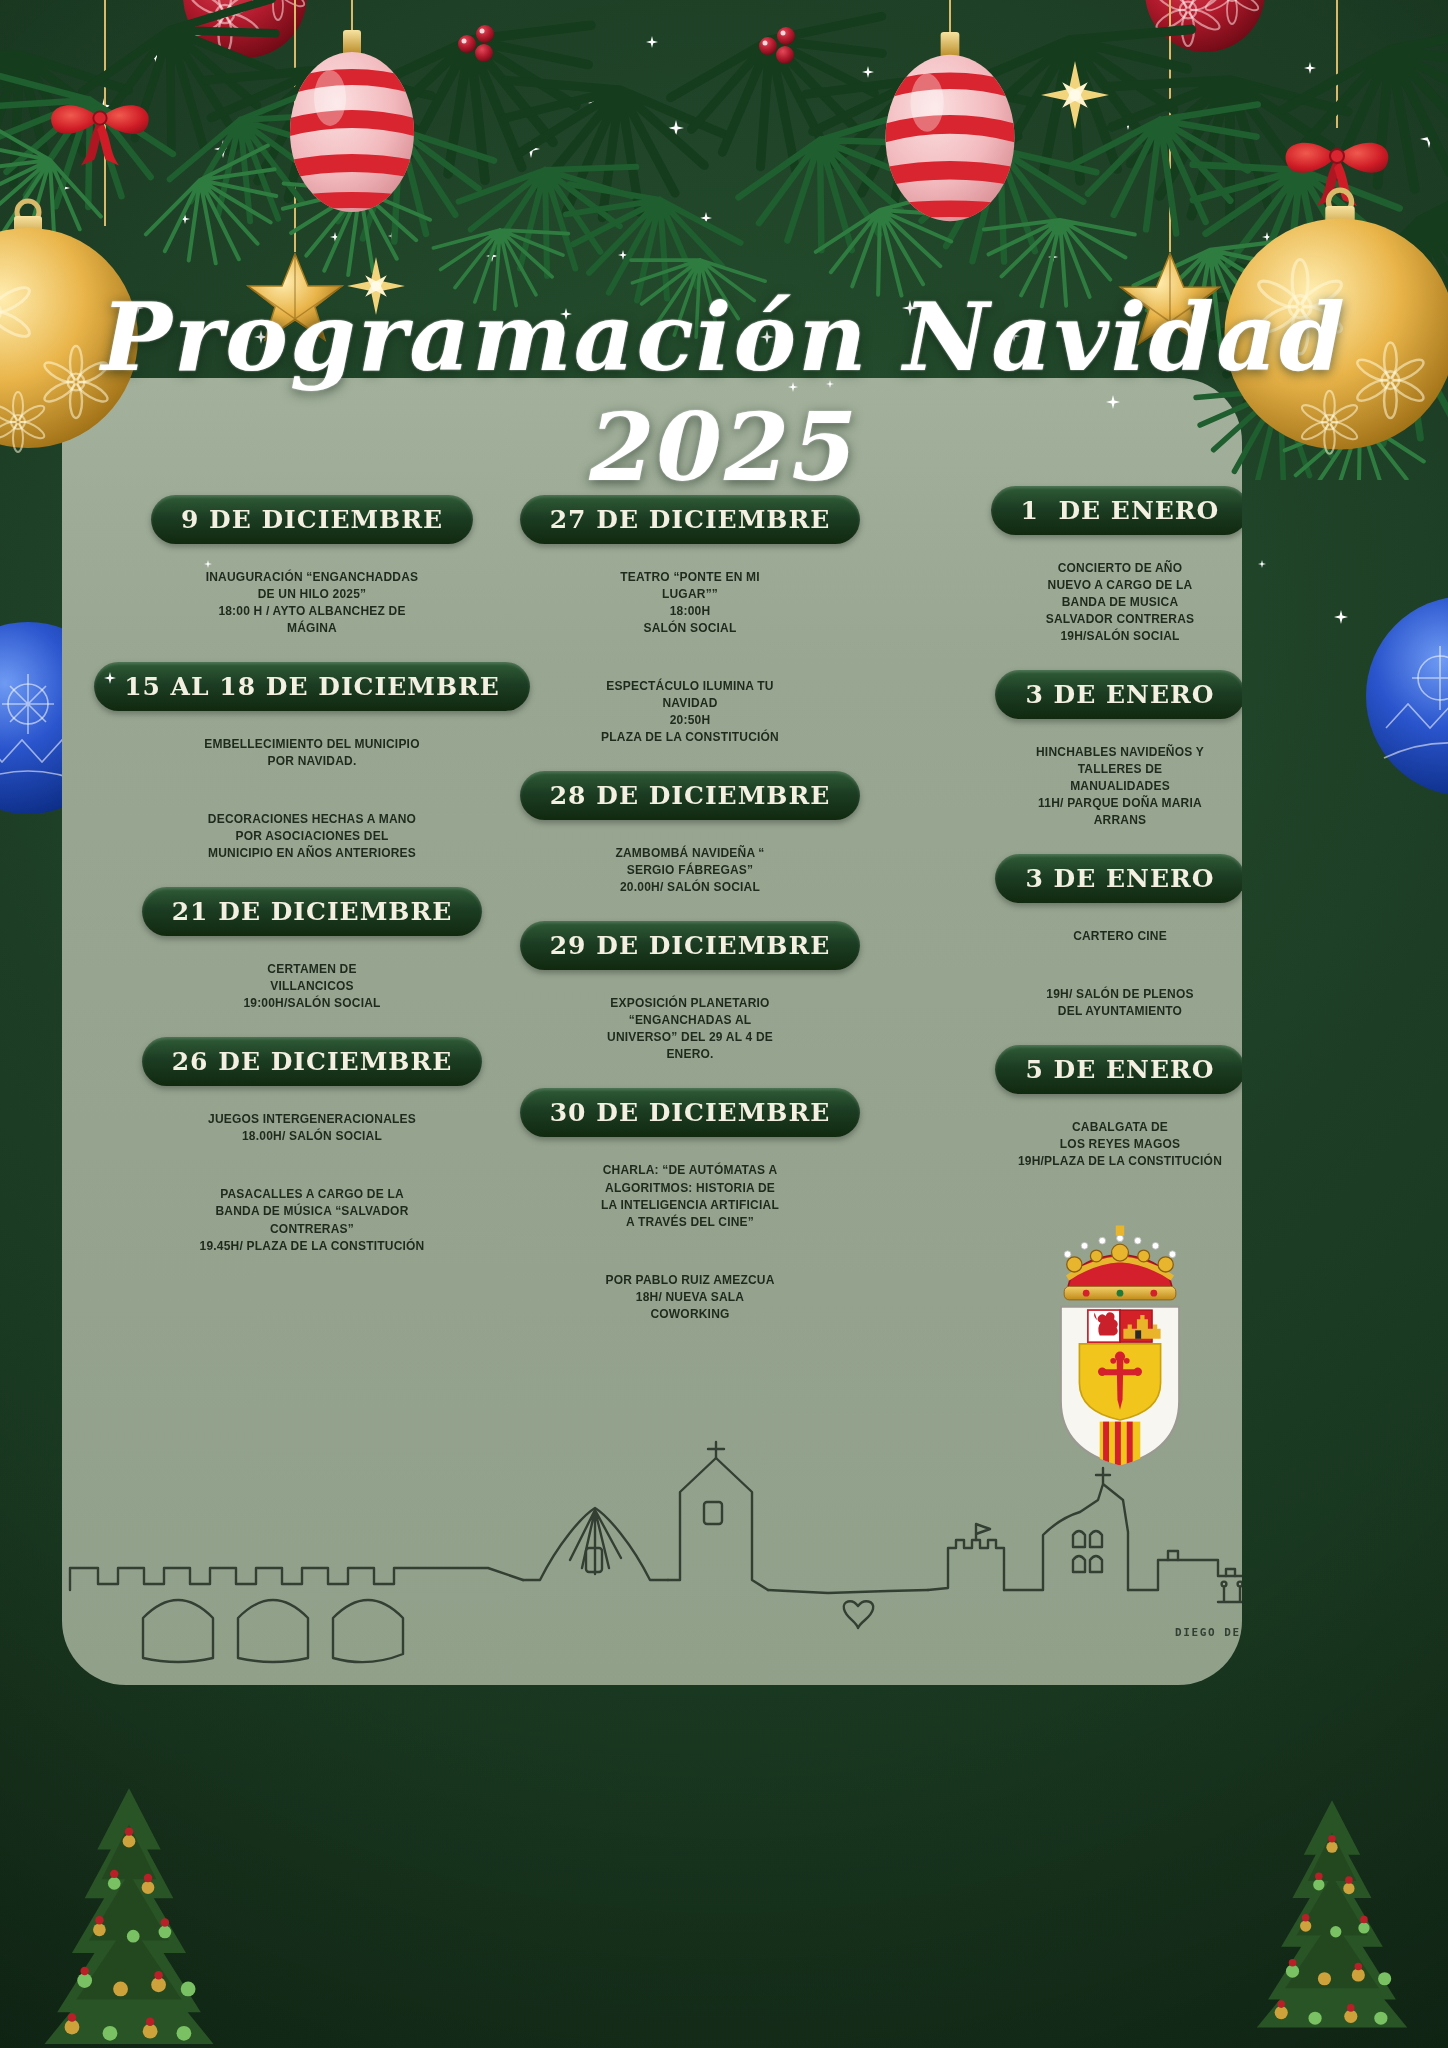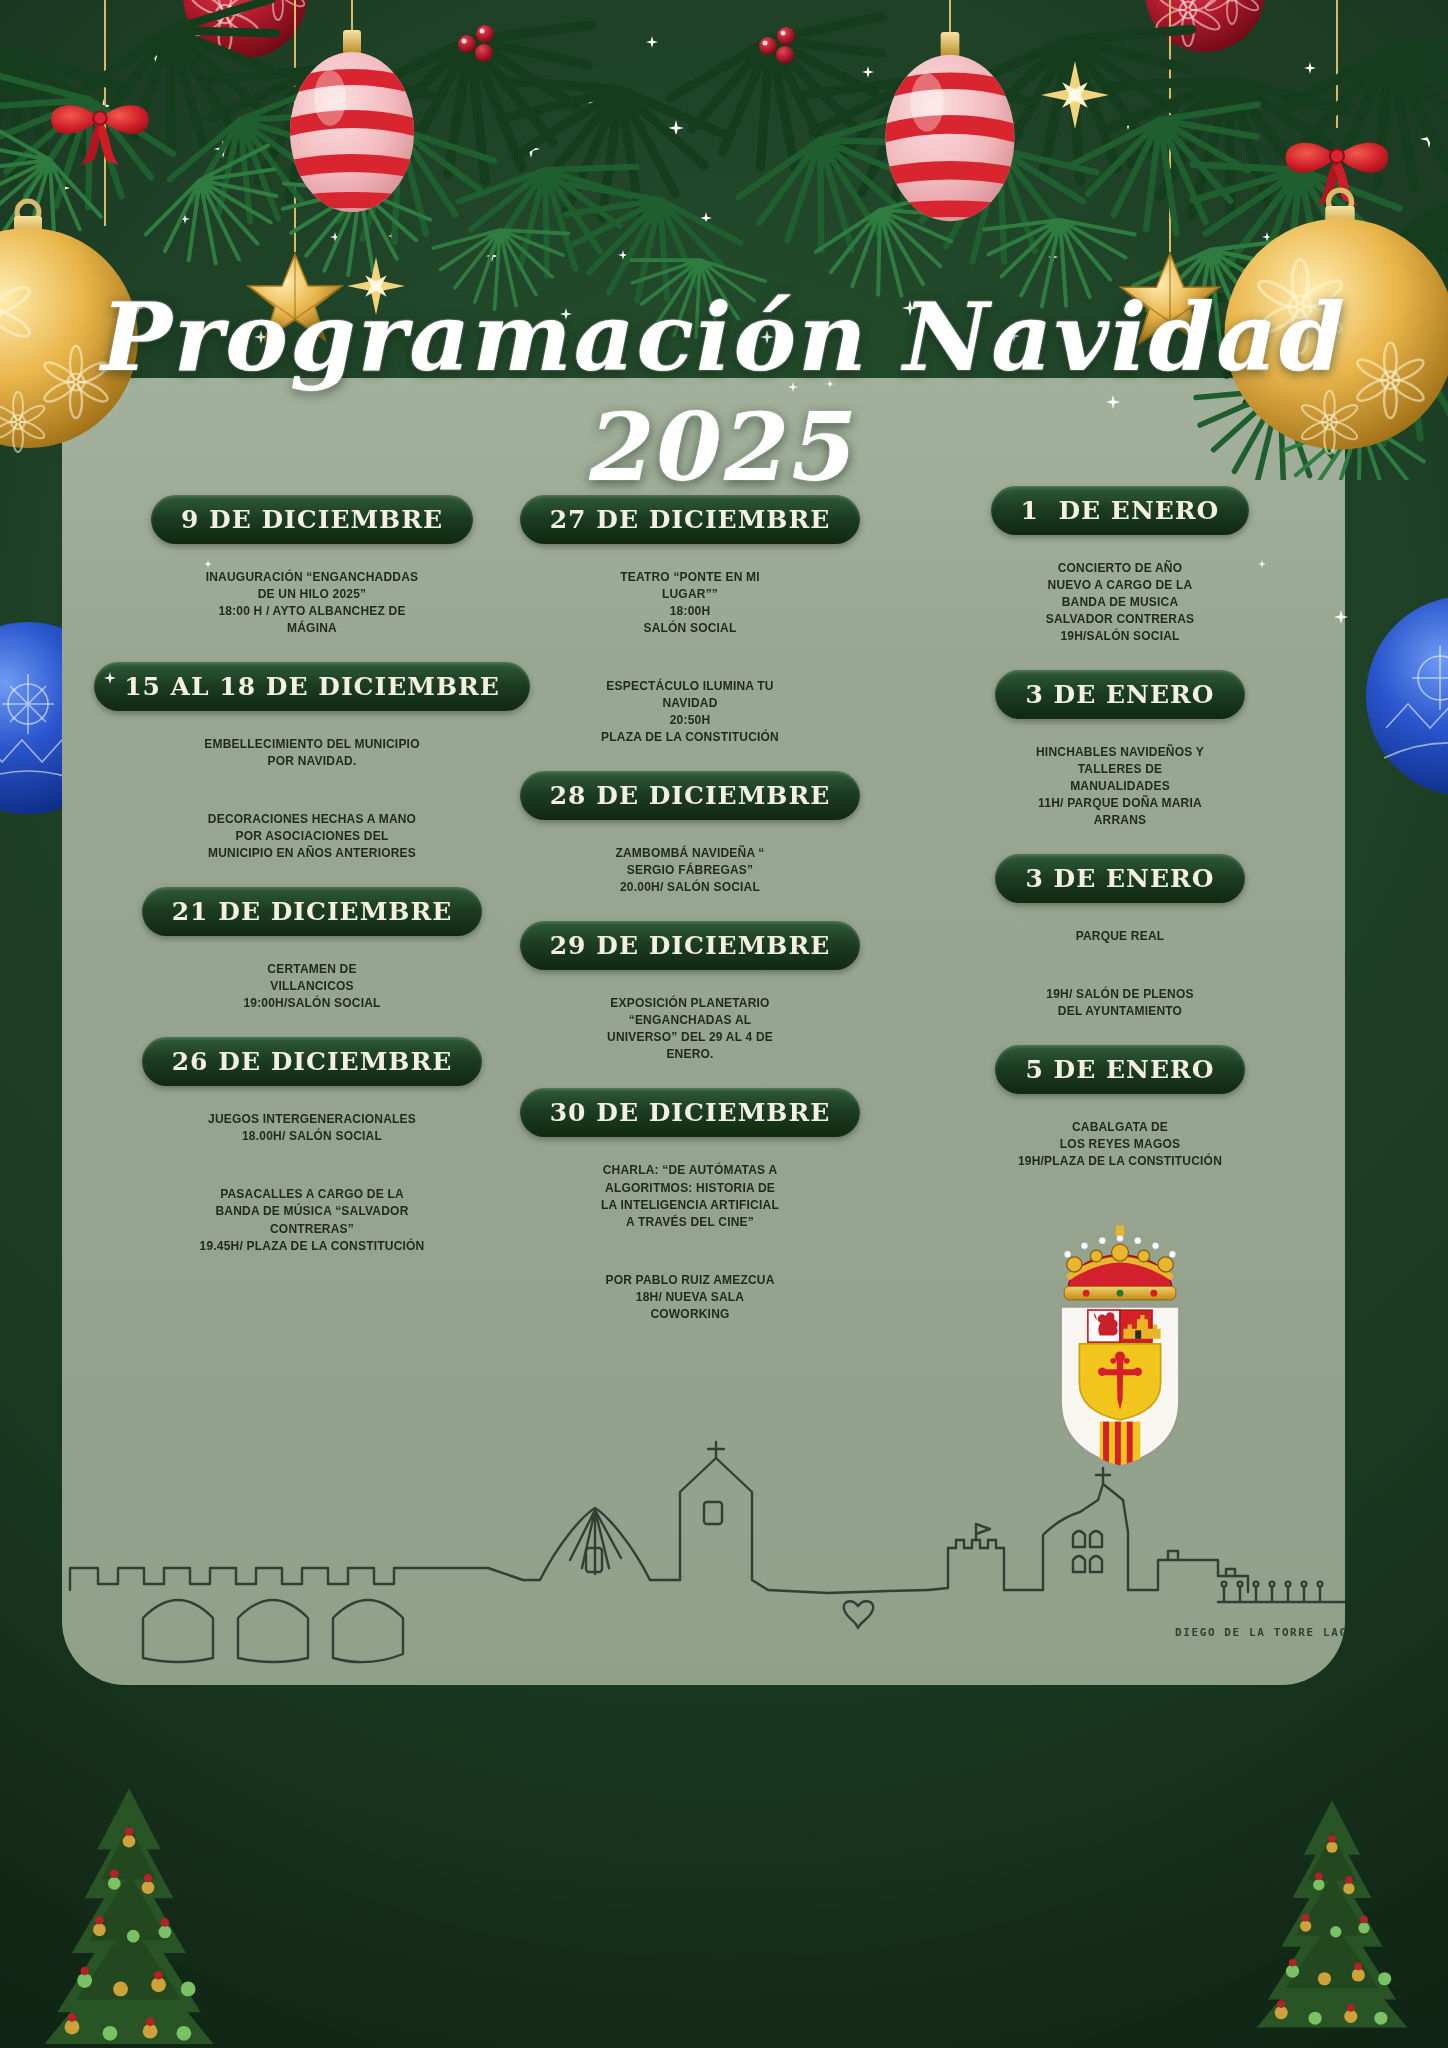--- a/index.html
+++ b/index.html
@@ -2,21 +2,21 @@
 <html><head>
 <meta charset="utf-8">
 <style>
   html,body{margin:0;padding:0;background:#0e2414;}
   .poster{position:relative;width:1448px;height:2048px;overflow:hidden;
     font-family:"Liberation Sans",sans-serif;
     background:radial-gradient(ellipse 120% 80% at 50% 30%, #26512f 0%, #1d3e25 45%, #142e19 100%);}
   .vignette{position:absolute;inset:0;z-index:1;pointer-events:none;
     background:radial-gradient(ellipse 115% 85% at 50% 38%, rgba(0,0,0,0) 55%, rgba(0,0,0,.38) 100%);}
   
-  .panel{position:absolute;left:62px;top:378px;width:1283px;height:1307px;z-index:2;
+  .panel{position:absolute;left:62px;top:378px;width:1180px;height:1307px;z-index:2;
     border-radius:64px;overflow:hidden;
     background:linear-gradient(180deg,#a3b19c 0%,#99a792 22%,#95a38e 70%,#90a089 100%);}
   .title{position:absolute;left:0;right:0;top:282px;z-index:6;text-align:center;
     font-family:"DejaVu Serif",serif;font-style:italic;font-weight:bold;font-size:94px;
     color:#ffffff;letter-spacing:2px;
     text-shadow:0 3px 12px rgba(15,35,20,.6),0 0 2px rgba(255,255,255,.9);}
   .col{position:absolute;display:flex;flex-direction:column;align-items:center;gap:25px;}
   .col-1{left:38px;top:117px;width:424px;}
   .col-2{left:440px;top:117px;width:376px;}
   .col-3{left:853px;top:108px;width:410px;}
@@ -132,21 +132,21 @@
 BANDA DE MUSICA
 SALVADOR CONTRERAS
 19H/SALÓN SOCIAL</div>
       <div class="badge">3 DE ENERO</div>
       <div class="event">HINCHABLES NAVIDEÑOS Y
 TALLERES DE
 MANUALIDADES
 11H/ PARQUE DOÑA MARIA
 ARRANS</div>
       <div class="badge">3 DE ENERO</div>
-      <div class="event">PARQUE REAL</div>
+      <div class="event">CARTERO CINE</div>
       <div class="event gap-big">19H/ SALÓN DE PLENOS
 DEL AYUNTAMIENTO</div>
       <div class="badge">5 DE ENERO</div>
       <div class="event">CABALGATA DE
 LOS REYES MAGOS
 19H/PLAZA DE LA CONSTITUCIÓN</div>
 
       <div class="escudo-wrap">
         <svg width="186" height="286" viewBox="0 0 220 330">
           <defs>

